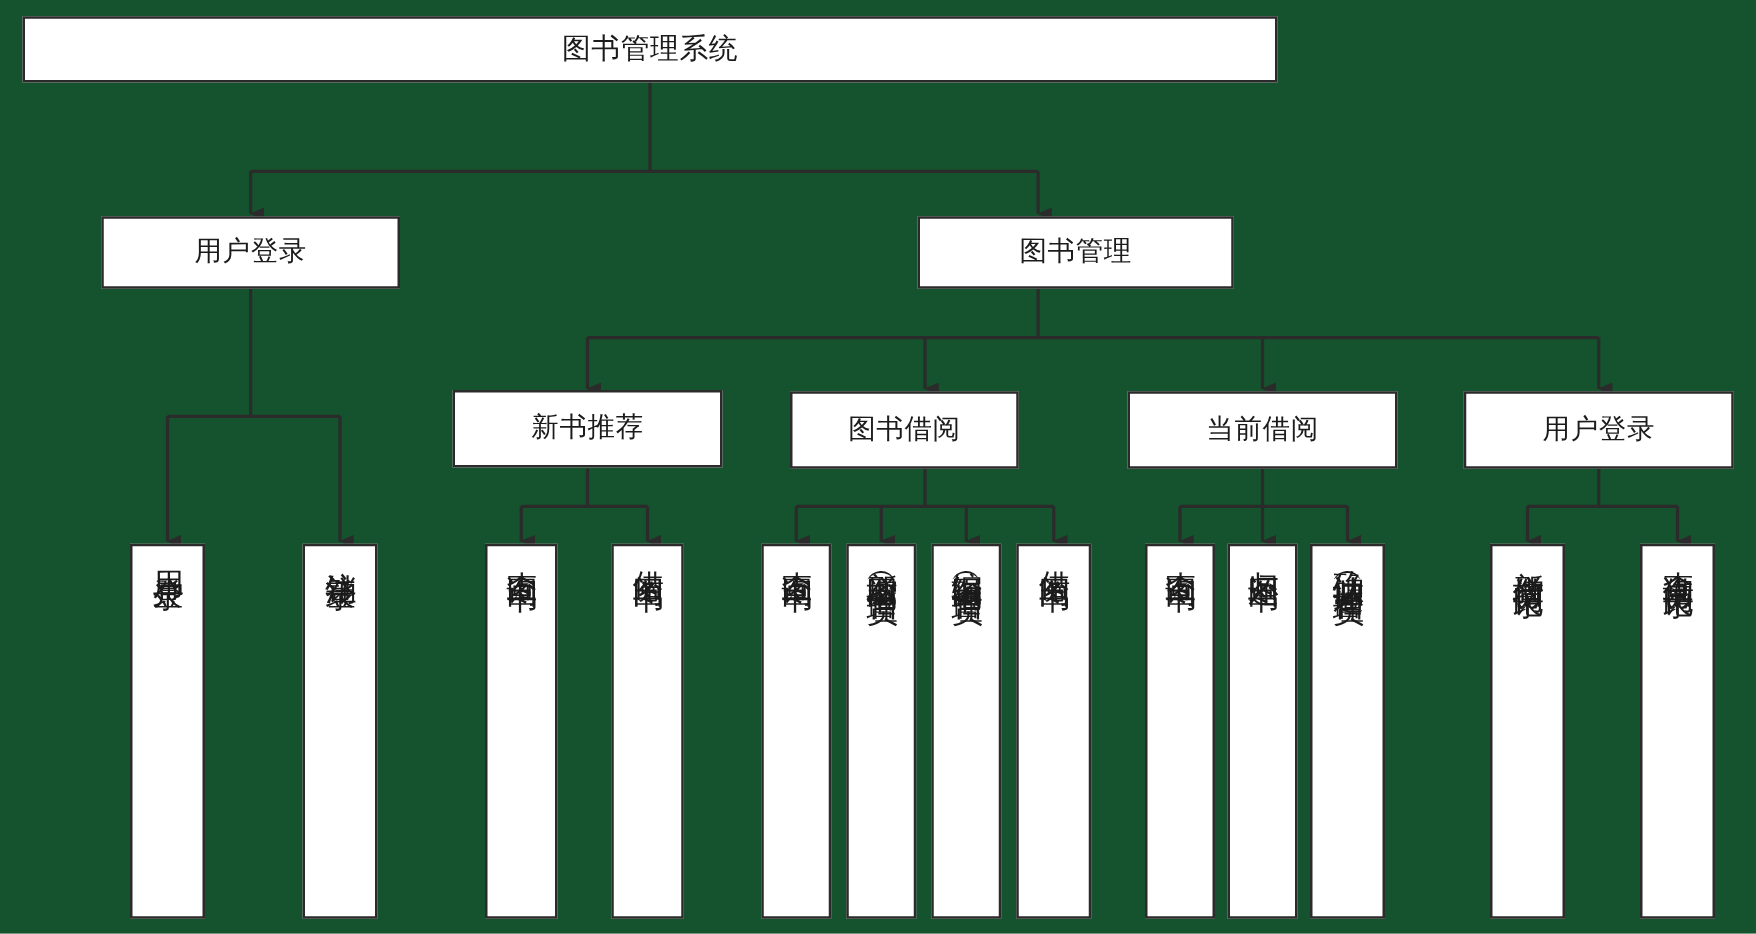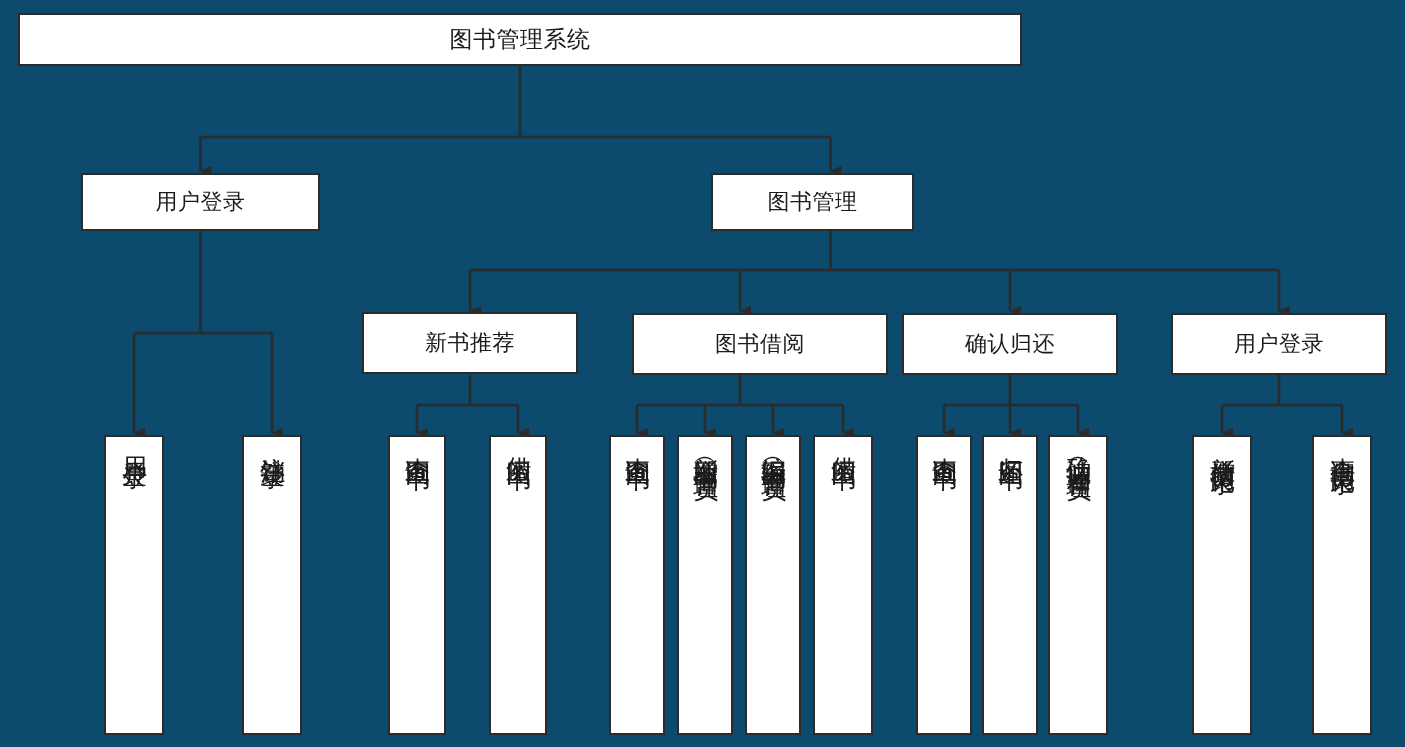--- a/index.html
+++ b/index.html
@@ -7,21 +7,21 @@
     padding: 0;
     background: #ffffff;
   }
   body {
     font-family: "DejaVu Sans", "Liberation Sans", sans-serif;
   }
   #canvas {
     position: relative;
     width: 1405px;
     height: 747px;
-    background: #0c4a6e;
+    background: #14532d;
     overflow: hidden;
   }
   svg#wires {
     position: absolute;
     left: 0;
     top: 0;
     width: 1405px;
     height: 747px;
     pointer-events: none;
   }
@@ -121,31 +121,31 @@
       </g>
   </svg>
 
   <div id="node-layer">
       <div class="node root horiz" style="left: 18px; top: 13px; width: 1004px; height: 53px;">
         <span class="label">图书管理系统</span>
       </div>
       <div class="node horiz" style="left: 81px; top: 173px; width: 239px; height: 58px;">
         <span class="label">用户登录</span>
       </div>
-      <div class="node horiz" style="left: 711px; top: 173px; width: 203px; height: 58px;">
+      <div class="node horiz" style="left: 734px; top: 173px; width: 253px; height: 58px;">
         <span class="label">图书管理</span>
       </div>
       <div class="node horiz" style="left: 362px; top: 312px; width: 216px; height: 62px;">
         <span class="label">新书推荐</span>
       </div>
-      <div class="node horiz" style="left: 632px; top: 313px; width: 256px; height: 62px;">
+      <div class="node horiz" style="left: 632px; top: 313px; width: 183px; height: 62px;">
         <span class="label">图书借阅</span>
       </div>
       <div class="node horiz" style="left: 902px; top: 313px; width: 216px; height: 62px;">
-        <span class="label">确认归还</span>
+        <span class="label">当前借阅</span>
       </div>
       <div class="node horiz" style="left: 1171px; top: 313px; width: 216px; height: 62px;">
         <span class="label">用户登录</span>
       </div>
       <div class="node vert" style="left: 104px; top: 435px; width: 60px; height: 300px;">
         <span class="label">用户登录</span>
       </div>
       <div class="node vert" style="left: 242px; top: 435px; width: 60px; height: 300px;">
         <span class="label">注销登录</span>
       </div>

